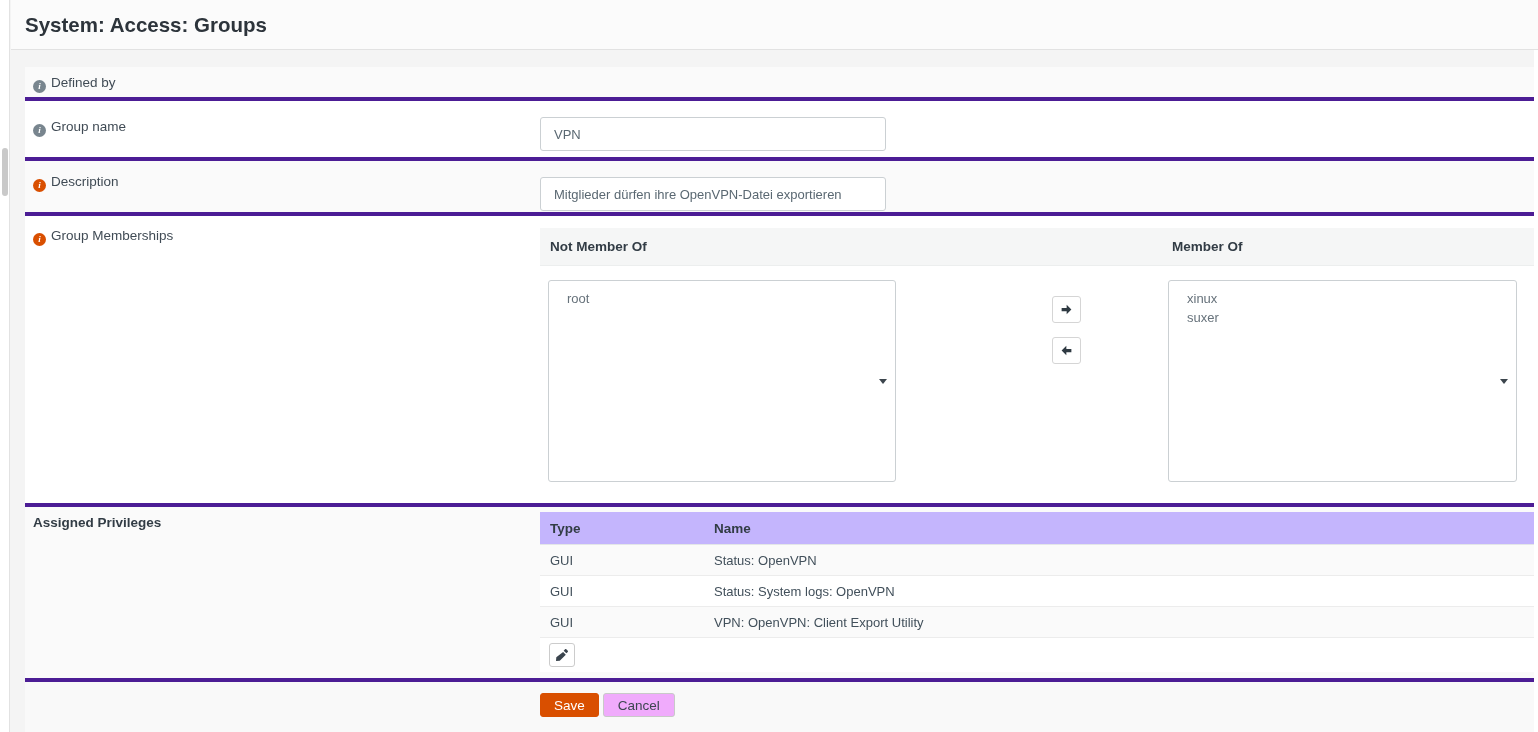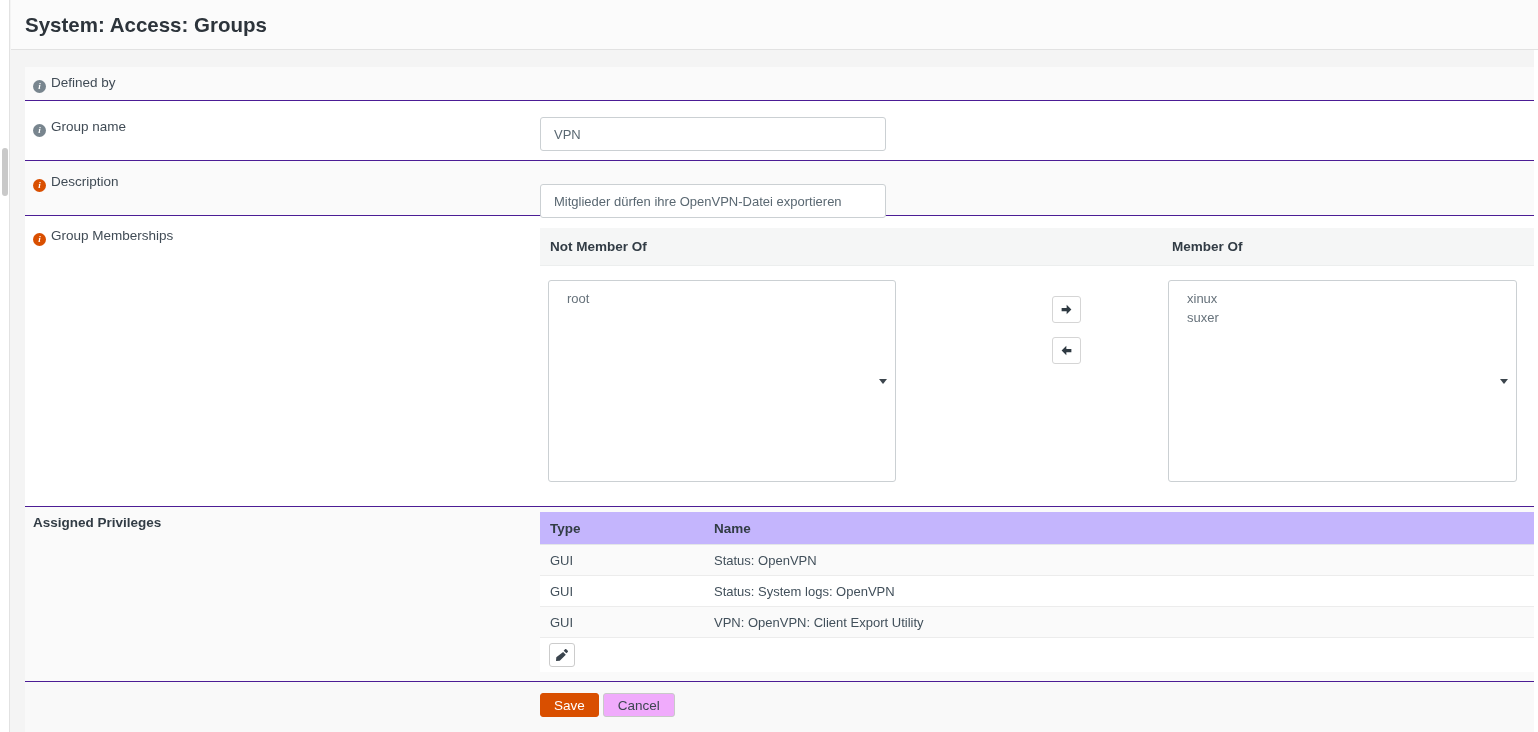--- a/index.html
+++ b/index.html
@@ -8,21 +8,21 @@
     font-family: "Liberation Sans", sans-serif;
     background:#f4f4f4;
     color:#404b55;
     position:relative;
   }
   .gutter { position:absolute; left:0; top:0; width:10px; height:732px; background:#fff; border-right:1px solid #e2e2e2; }
   .gutter-thumb { position:absolute; left:2px; top:148px; width:6px; height:48px; background:#c9c9c9; border-radius:3px; }
   .header { position:absolute; left:11px; top:0; right:0; height:50px; background:#fbfbfb; border-bottom:1px solid #e2e2e2; }
   .page-title { position:absolute; left:14px; top:0; line-height:49px; font-size:20.5px; font-weight:bold; color:#2d343b; }
   .content { position:absolute; left:25px; top:67px; right:0; bottom:0; background:#fff; }
-  .frow { display:flex; border-bottom:1px solid #4c1d95; width:100%; }
+  .frow { display:flex; border-bottom:4px solid #4c1d95; width:100%; }
   .frow.stripe { background:#fafafa; }
   .frow.white { background:#fff; }
   .label-col { width:515px; flex:0 0 515px; padding-left:8px; font-size:13.5px; }
   .ctrl-col { flex:1; min-width:0; }
   .info-icon { display:inline-block; width:13px; height:13px; border-radius:50%; background:#78858e;
                color:#fff; font-size:9px; line-height:13px; text-align:center; font-weight:bold;
                font-family:"Liberation Serif", serif; font-style:italic; vertical-align:-2px; margin-right:5px; }
   .info-icon.orange { background:#d94f00; }
   .bold-label { font-weight:bold; color:#323c45; }
   .text-input { width:346px; height:34px; border:1px solid #cbd0d3; border-radius:3px; background:#fff;
@@ -101,21 +101,21 @@
     <div class="ctrl-col">
       <input class="text-input" style="margin-top: 16px;" type="text" value="VPN">
     </div>
   </div>
 
   <div class="frow stripe r-desc">
     <div class="label-col pad-top13">
       <span class="info-icon orange">i</span><span>Description</span>
     </div>
     <div class="ctrl-col">
-      <input class="text-input" style="margin-top: 23px;" type="text" value="Mitglieder dürfen ihre OpenVPN-Datei exportieren">
+      <input class="text-input" style="margin-top: 16px;" type="text" value="Mitglieder dürfen ihre OpenVPN-Datei exportieren">
     </div>
   </div>
 
   <div class="frow white r-member">
     <div class="label-col pad-top12">
       <span class="info-icon orange">i</span><span>Group Memberships</span>
     </div>
     <div class="ctrl-col">
       <div class="member-band">
         <div class="cell1 bold-label">Not Member Of</div>

